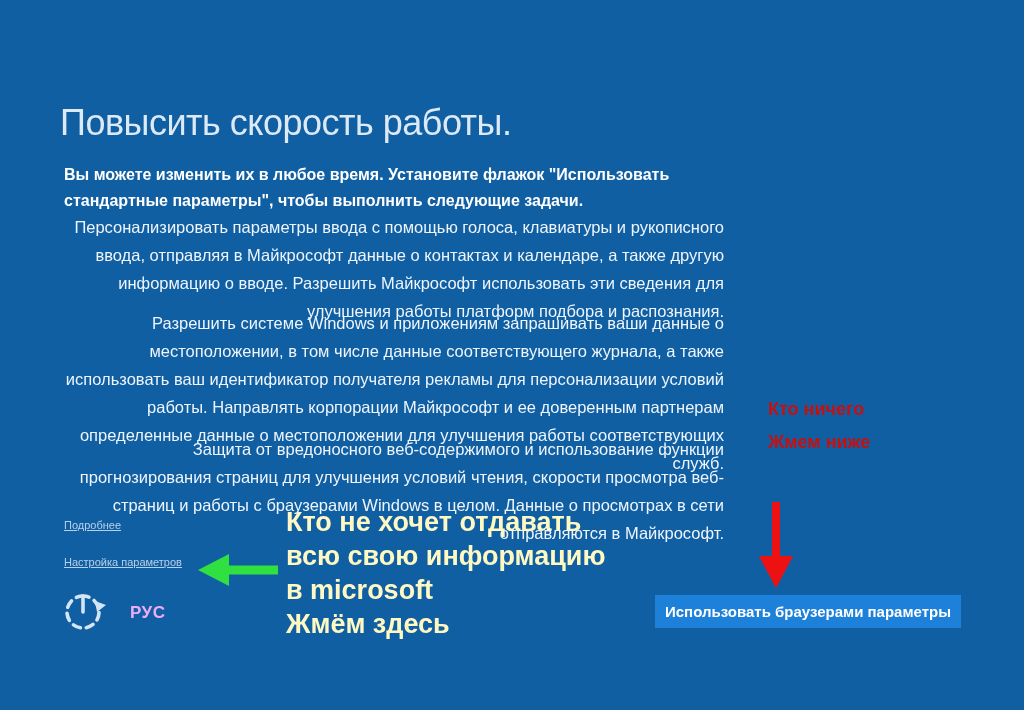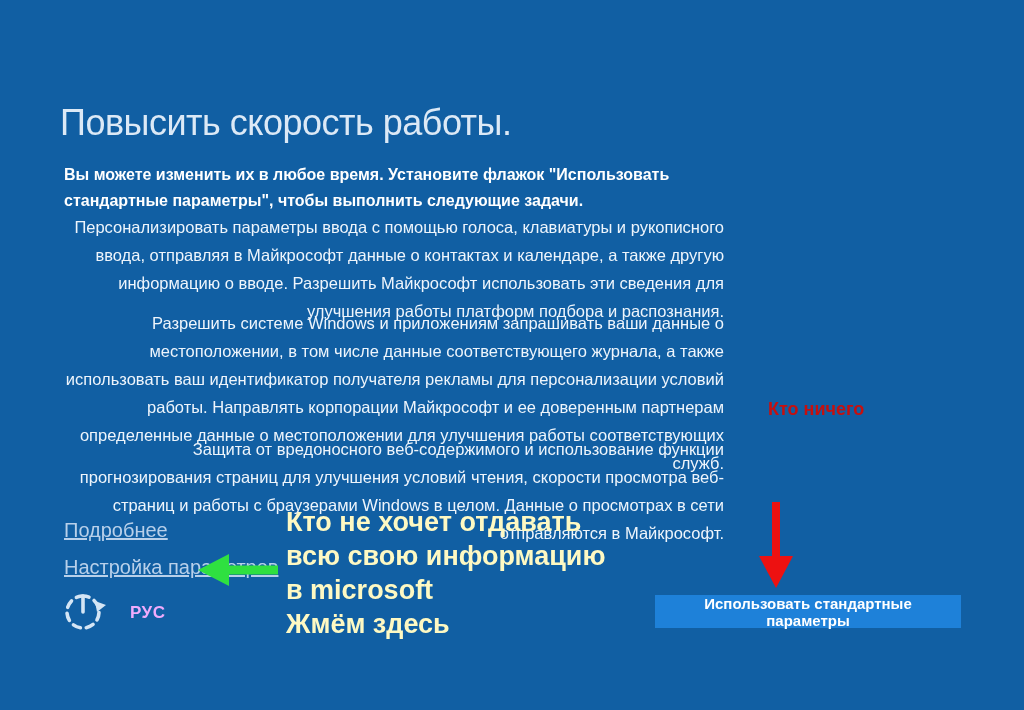--- a/index.html
+++ b/index.html
@@ -41,21 +41,21 @@
     line-height: 28px;
     color: #eef5fc;
     text-align: right;
   }
   .para-1 { top: 196px; }
   .para-2 { top: 292px; }
   .para-3 { top: 418px; }
   .link {
     position: absolute;
     left: 64px;
-    font-size: 20px;
+    font-size: 11px;
     color: #b8d0ea;
     text-decoration: underline;
     cursor: pointer;
   }
   .link-details  { top: 519px; }
   .link-customize{ top: 556px; }
   .ease-icon {
     position: absolute;
     left: 62px;
     top: 584px;
@@ -160,24 +160,25 @@
 
   <div class="green-arrow">
     <svg width="84" height="38" viewBox="0 0 84 38">
       <polygon points="2,19 33,3 33,35" fill="#2fe040"></polygon>
       <rect x="30" y="14.5" width="52" height="9" fill="#2fe040"></rect>
     </svg>
   </div>
 
   <div class="red-note">
     <div>Кто ничего</div>
+    <div>Жмем ниже</div>
   </div>
 
   <div class="red-arrow">
     <svg width="42" height="90" viewBox="0 0 42 90">
       <rect x="17" y="2" width="8" height="56" fill="#ed1111"></rect>
       <polygon points="4,56 38,56 21,88" fill="#ed1111"></polygon>
     </svg>
   </div>
 
-  <button class="express-btn">Использовать стандартные параметры</button>
+  <button class="express-btn">Использовать браузерами параметры</button>
 
 </div>
 
 </body></html>

